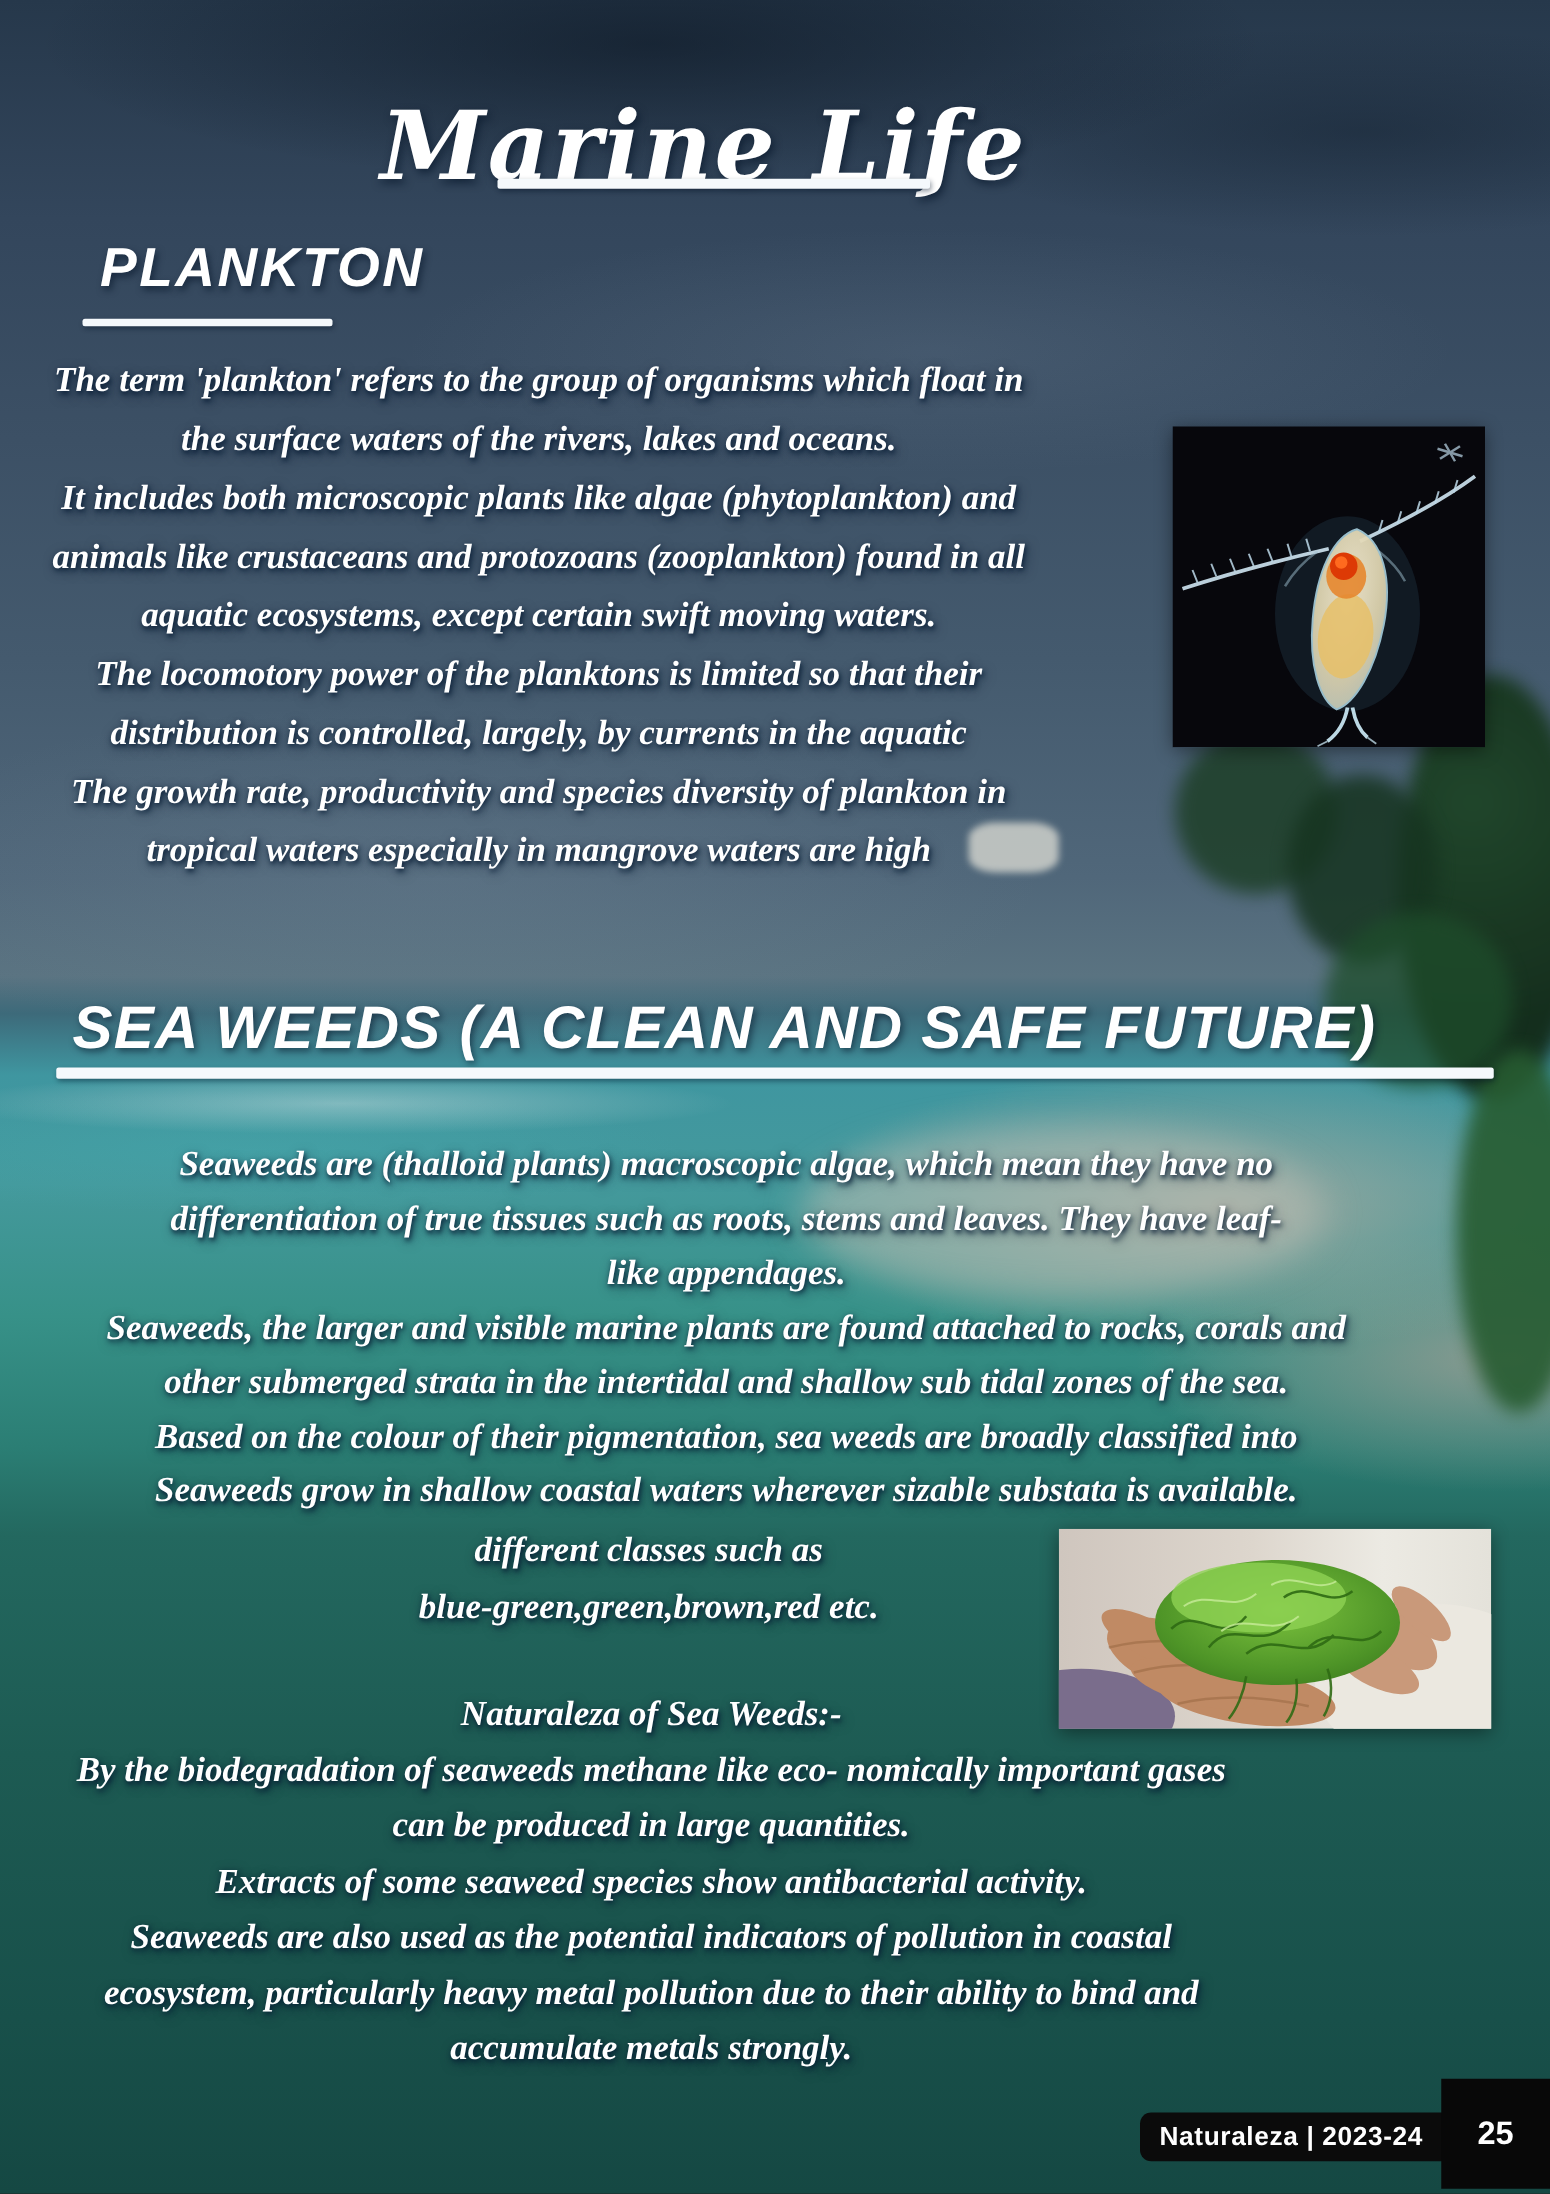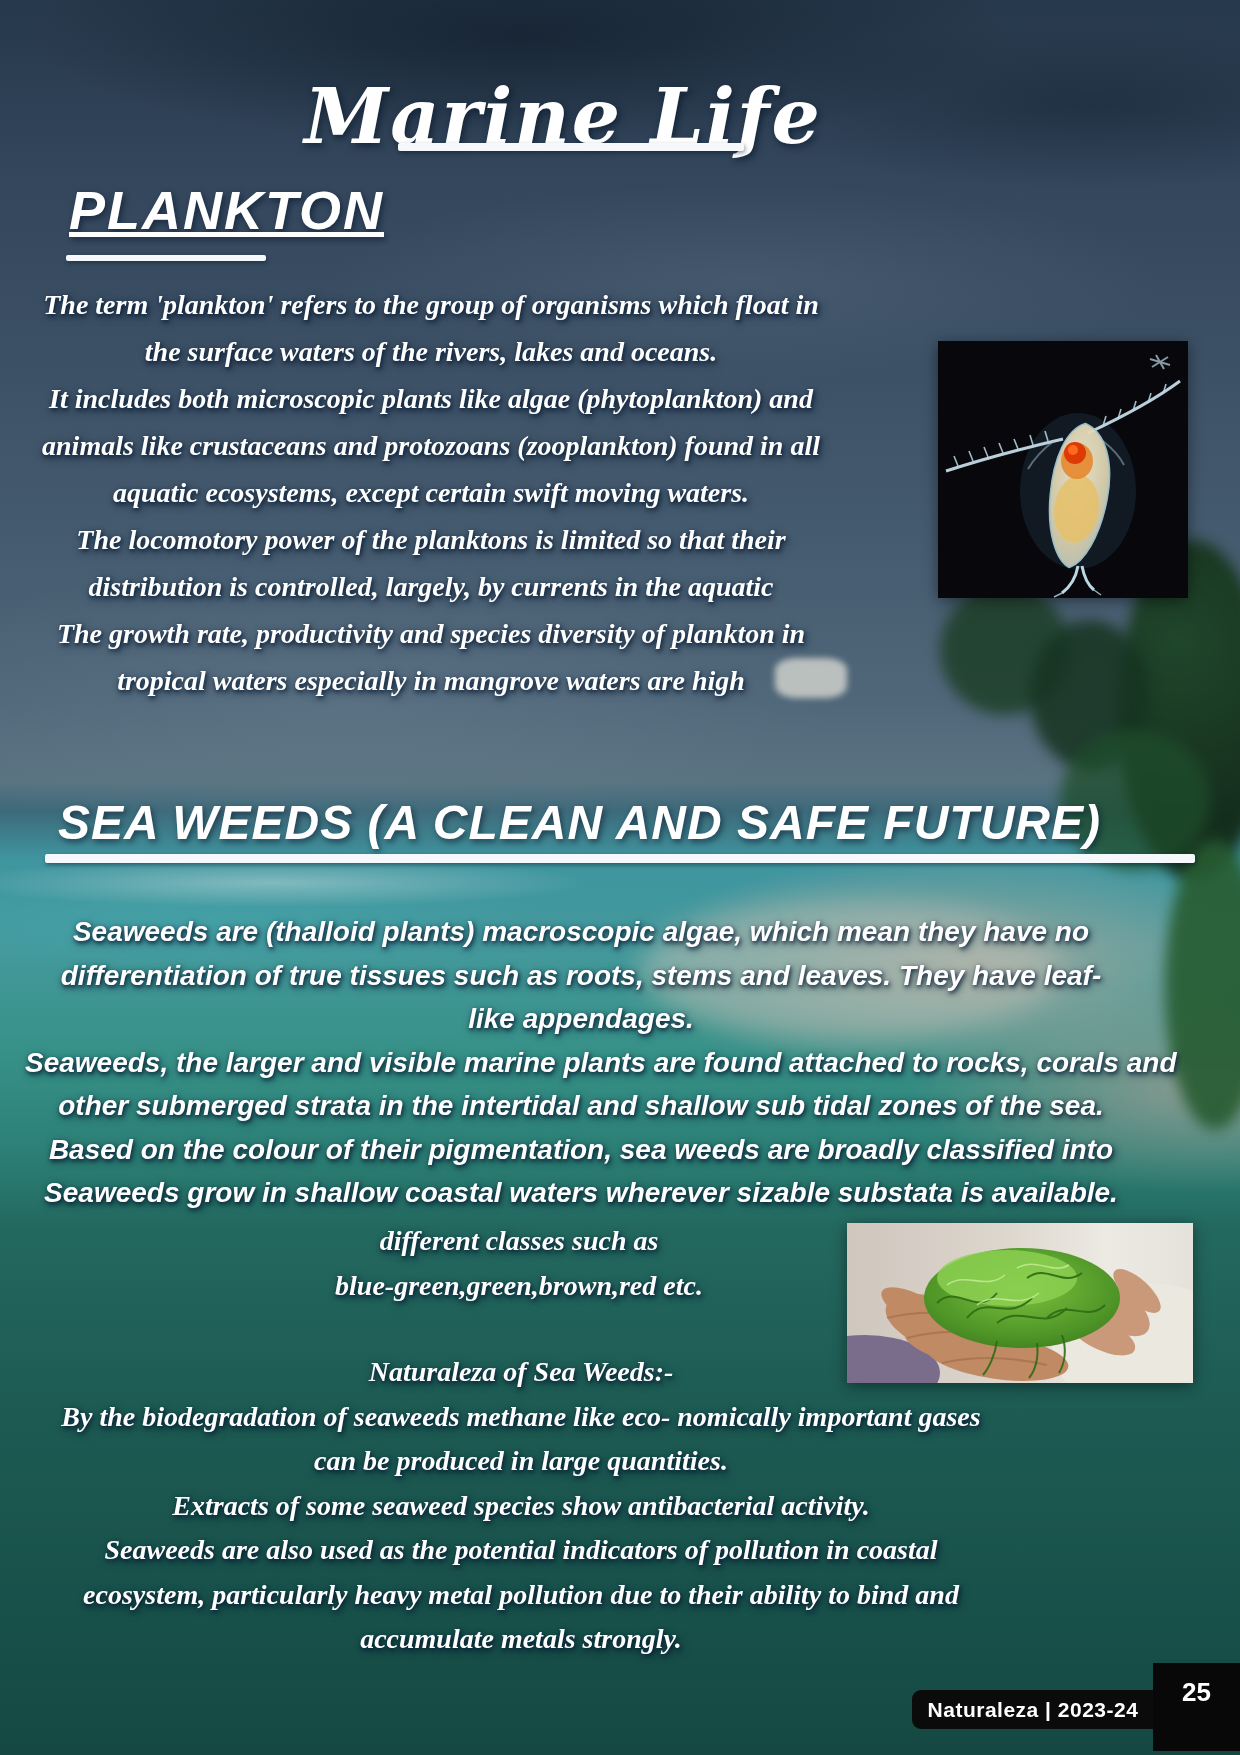--- a/index.html
+++ b/index.html
@@ -41,40 +41,40 @@
   figure{margin:0;position:absolute;box-shadow:0 3px 14px rgba(0,0,0,.45);}
   figure svg{display:block;}
   .footer-pill{
     position:absolute;left:912px;top:1690px;width:242px;height:39px;
     background:#0b0b0b;border-radius:9px 0 0 9px;color:#fff;text-align:center;
     font:700 21px/39px "Liberation Sans", sans-serif;letter-spacing:.5px;
   }
   .page-num-box{
     position:absolute;left:1153px;top:1663px;width:87px;height:88px;background:#080808;
     color:#fff;font:700 26px/1 "Liberation Sans", sans-serif;text-align:center;
-    box-sizing:border-box;padding-top:16px;
+    box-sizing:border-box;padding-top:30px;
   }
 </style>
 </head>
 <body>
 
 <div class="page">
 
   <div class="blob" style="left:1118px;top:540px;width:150px;height:340px;background:radial-gradient(circle at 40% 30%, #1e4527, #122b18 70%);opacity:.95;"></div>
   <div class="blob" style="left:940px;top:585px;width:130px;height:130px;background:#1b3d23;opacity:.8;"></div>
   <div class="blob" style="left:1030px;top:620px;width:120px;height:150px;background:#163420;opacity:.85;"></div>
   <div class="blob" style="left:1060px;top:730px;width:150px;height:140px;background:#1e4d2b;opacity:.75;"></div>
   <div class="blob" style="left:1165px;top:840px;width:100px;height:290px;background:#275c31;opacity:.9;"></div>
   <div class="blob" style="left:775px;top:658px;width:72px;height:40px;background:#d6d7d0;filter:blur(3px);opacity:.8;border-radius:30%;"></div>
   <div class="blob" style="left:640px;top:900px;width:420px;height:140px;background:rgba(190,192,182,.5);filter:blur(14px);"></div>
 
   <h1 class="title">Marine Life</h1>
   <div class="rule" style="left:398px;top:143px;width:346px;height:8px;"></div>
 
-  <h2 class="h-script" style="left:64px;top:174px;font-size:54px;letter-spacing:2px;margin:5px;text-decoration:underline;">PLANKTON</h2>
+  <h2 class="h-script" style="left:64px;top:174px;font-size:44px;letter-spacing:2px;margin:16px;">PLANKTON</h2>
   <div class="rule" style="left:66px;top:255px;width:200px;height:6px;"></div>
 
   <div class="para" style="left:28px;top:281px;width:806px;font-family:'Liberation Serif',serif;font-size:28px;line-height:47px;">
     <div class="tline">The term 'plankton' refers to the group of organisms which float in</div>
     <div class="tline">the surface waters of the rivers, lakes and oceans.</div>
     <div class="tline">It includes both microscopic plants like algae (phytoplankton) and</div>
     <div class="tline">animals like crustaceans and protozoans (zooplankton) found in all</div>
     <div class="tline">aquatic ecosystems, except certain swift moving waters.</div>
     <div class="tline">The locomotory power of the planktons is limited so that their</div>
     <div class="tline">distribution is controlled, largely, by currents in the aquatic</div>
@@ -128,21 +128,21 @@
       <g stroke="#bcd8e4" stroke-width="1.5" opacity="0.8">
         <line x1="124" y1="252" x2="116" y2="256"></line>
           <line x1="156" y1="249" x2="163" y2="254"></line>
       </g>
     </svg>
   </figure>
 
   <h2 class="h-script" style="left:58px;top:795px;font-size:48px;letter-spacing:1px;margin:0;">SEA WEEDS (A CLEAN AND SAFE FUTURE)</h2>
   <div class="rule" style="left:45px;top:854px;width:1150px;height:9px;"></div>
 
-  <div class="para" style="left:25px;top:910px;width:1112px;font-family:Liberation Sans, sans-serif;font-size:28px;line-height:43.5px;text-align:center;">
+  <div class="para" style="left:25px;top:910px;width:1112px;font-family:Liberation Serif, serif;font-size:28px;line-height:43.5px;text-align:center;">
     <div class="tline">Seaweeds are (thalloid plants) macroscopic algae, which mean they have no</div>
     <div class="tline">differentiation of true tissues such as roots, stems and leaves. They have leaf-</div>
     <div class="tline">like appendages.</div>
     <div class="tline">Seaweeds, the larger and visible marine plants are found attached to rocks, corals and</div>
     <div class="tline">other submerged strata in the intertidal and shallow sub tidal zones of the sea.</div>
     <div class="tline">Based on the colour of their pigmentation, sea weeds are broadly classified into</div>
     <div class="tline">Seaweeds grow in shallow coastal waters wherever sizable substata is available.</div>
   </div>
 
   <div class="para" style="left:25px;top:1218px;width:988px;font-family:'Liberation Serif',serif;font-size:28px;line-height:45px;">

